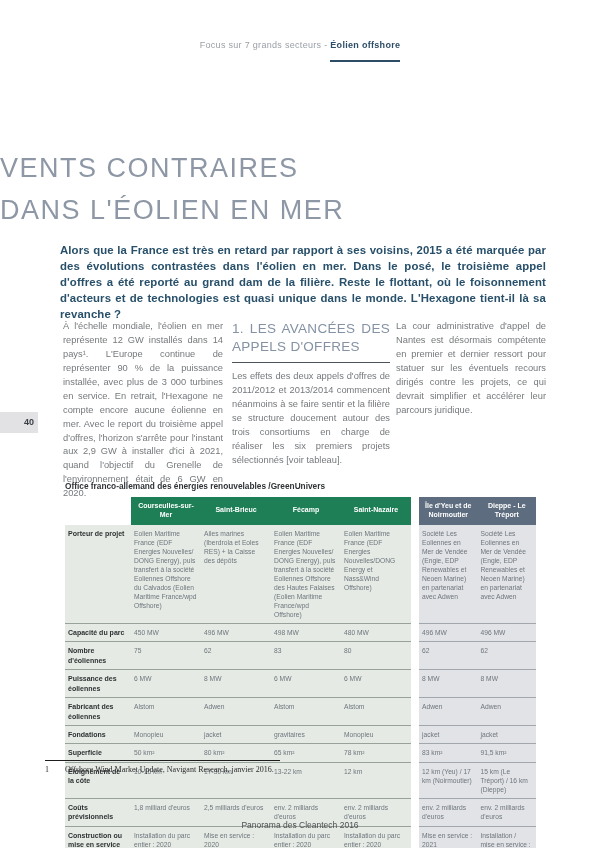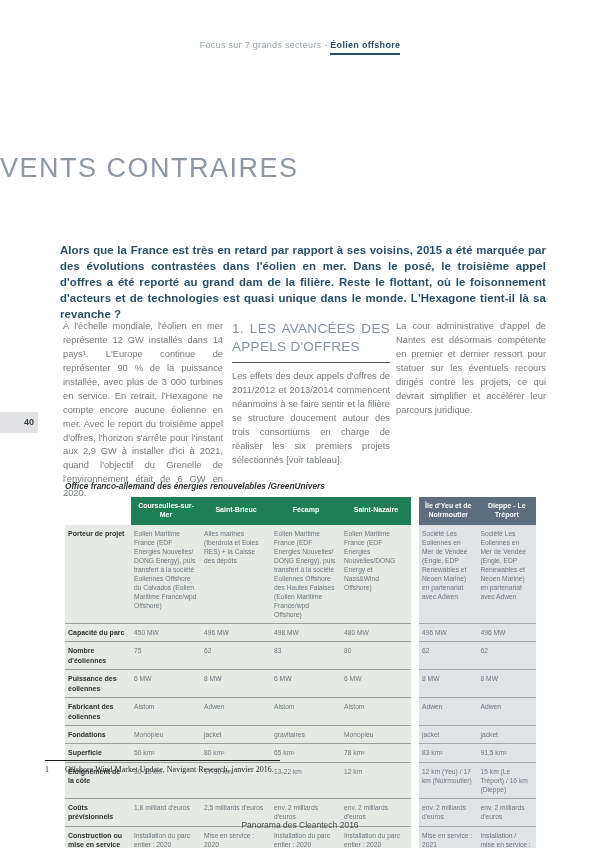--- a/index.html
+++ b/index.html
@@ -5,36 +5,36 @@
   * { margin:0; padding:0; box-sizing:border-box; }
   html,body { background:#9e9e9e; }
   body { font-family:"Liberation Sans", sans-serif; }
   .page {
     position:relative; width:600px; height:848px; margin:0 auto;
     background:#ffffff; overflow:hidden;
     box-shadow:0 0 6px rgba(0,0,0,.4);
   }
   
   .pg-header { position:absolute; top:40px; left:0; width:100%; text-align:center; font-size:9px; color:#9aa0a6; letter-spacing:.3px; }
-  .pg-header .sec { color:#2d4d66; font-weight:bold; border-bottom:2px solid #2d4d66; padding-bottom:3px; }
+  .pg-header .sec { color:#2d4d66; font-weight:bold; border-bottom:2px solid #2d4d66; padding-bottom:10px; }
   
   .title { position:absolute; top:148px; left:0; width:100%; color:#8d97a5; font-size:27px; letter-spacing:1.5px; line-height:1.55; font-weight:normal; }
   
   .intro { position:absolute; top:243px; left:60px; width:486px; color:#28506a; font-size:11.4px; font-weight:bold; line-height:1.4; text-align:justify; letter-spacing:.1px; }
   
   .pagetab { position:absolute; top:412px; left:0; width:38px; height:21px; background:#e2e2e5; color:#3a3f45; font-size:9px; font-weight:bold; text-align:center; line-height:21px;padding-left:20px; }
   
   .col { position:absolute; top:320px; font-size:9.3px; line-height:1.5; color:#75797c; text-align:justify; }
   .col1 { left:63px;  width:160px; }
   .col2 { left:232px; width:158px; }
   .col3 { left:396px; width:150px; }
   .col2 h2 { font-size:13.5px; color:#8492a3; font-weight:normal; letter-spacing:.3px; line-height:1.3; padding-bottom:7px; border-bottom:1px solid #4d545b; margin-bottom:7px; }
   
   .tablewrap { position:absolute; top:481px; left:65px; width:471px; }
-  .tcaption { font-style:italic; font-size:8.3px; color:#2f3336; margin-bottom:6px; font-weight:bold; }
+  .tcaption { font-size:8.3px; color:#2f3336; margin-bottom:6px; font-weight:bold; }
   .trow { display:grid; grid-template-columns:66px 70px 70px 70px 70px 8px 58.5px 58.5px; }
   .th { color:#fff; font-weight:bold; font-size:7px; text-align:center; padding:5px 3px; display:flex; align-items:center; justify-content:center; line-height:1.25; }
   .th.g1 { background:#1e7f56; }
   .th.g2 { background:#5d6c7e; }
   .cell { font-size:6.7px; line-height:1.35; padding:4px 4px 4px 3px; color:#6e767e; }
   .cell.lbl { font-weight:bold; color:#2e3234; font-size:7px; }
   .bgA { background:#e5eae4; }
   .bgB { background:#e2e3e6; }
   .spacer { background:#ffffff; }
   .datarow .bgA, .datarow .bgB { border-top:1px solid #98a29a; }
@@ -54,20 +54,21 @@
 <div class="page">
 
   <div class="pg-header">
     <span>Focus sur 7 grands secteurs</span>
     <span>-</span>
     <span class="sec">Éolien offshore</span>
   </div>
 
   <div class="title">
     <div>VENTS CONTRAIRES</div>
+    <div>DANS L'ÉOLIEN EN MER</div>
   </div>
 
   <p class="intro">Alors que la France est très en retard par rapport à ses voisins, 2015 a été marquée par des évolutions contrastées dans l'éolien en mer. Dans le posé, le troisième appel d'offres a été reporté au grand dam de la filière. Reste le flottant, où le foisonnement d'acteurs et de technologies est quasi unique dans le monde. L'Hexagone tient-il là sa revanche ?</p>
 
   <div class="pagetab">40</div>
 
   <div class="col col1">À l'échelle mondiale, l'éolien en mer représente 12 GW installés dans 14 pays¹. L'Europe continue de représenter 90 % de la puissance installée, avec plus de 3 000 turbines en service. En retrait, l'Hexagone ne compte encore aucune éolienne en mer. Avec le report du troisième appel d'offres, l'horizon s'arrête pour l'instant aux 2,9 GW à installer d'ici à 2021, quand l'objectif du Grenelle de l'environnement était de 6 GW en 2020.</div>
 
   <div class="col col2">
     <h2>1. LES AVANCÉES DES APPELS D'OFFRES</h2>

